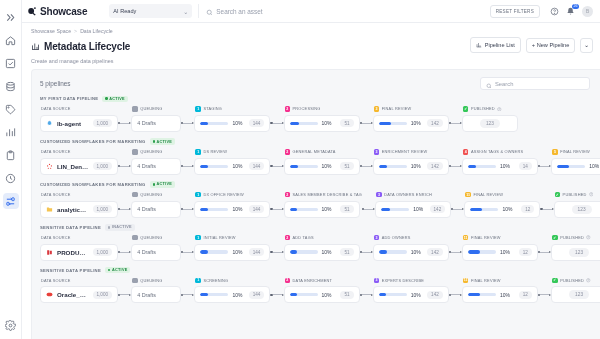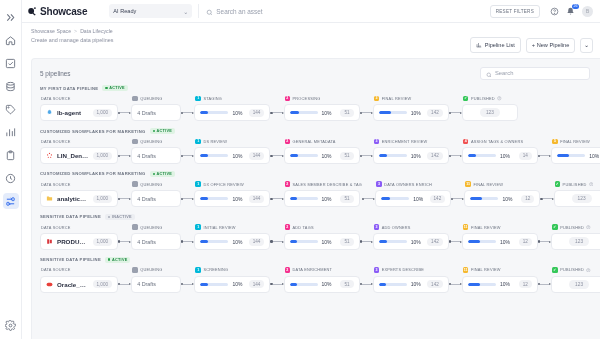--- a/index.html
+++ b/index.html
@@ -280,20 +280,29 @@
         <span class="avatar">B</span>
       </div>
     </header>
 
     <div class="pagehead">
       <div>
         <div class="crumbs">
           <span>Showcase Space</span>
           <span class="sep">&gt;</span>
           <span>Data Lifecycle</span>
+        </div>
+        <div class="ptitle">
+          <span>
+            <svg viewBox="0 0 24 24" fill="none" stroke="currentColor" stroke-width="2">
+                <path d="M4 20V9M10 20V4M16 20v-7M20 20V7"></path>
+                <path d="M3 20h18"></path>
+              </svg>
+          </span>
+          <h1>Metadata Lifecycle</h1>
         </div>
         <div class="psub">Create and manage data pipelines</div>
       </div>
       <div class="headacts">
         <button class="btn">
           <span>
             <svg viewBox="0 0 24 24" fill="none" stroke="currentColor" stroke-width="2">
                 <path d="M4 20V9M10 20V4M16 20v-7"></path>
                 <path d="M3 20h18"></path>
               </svg>

